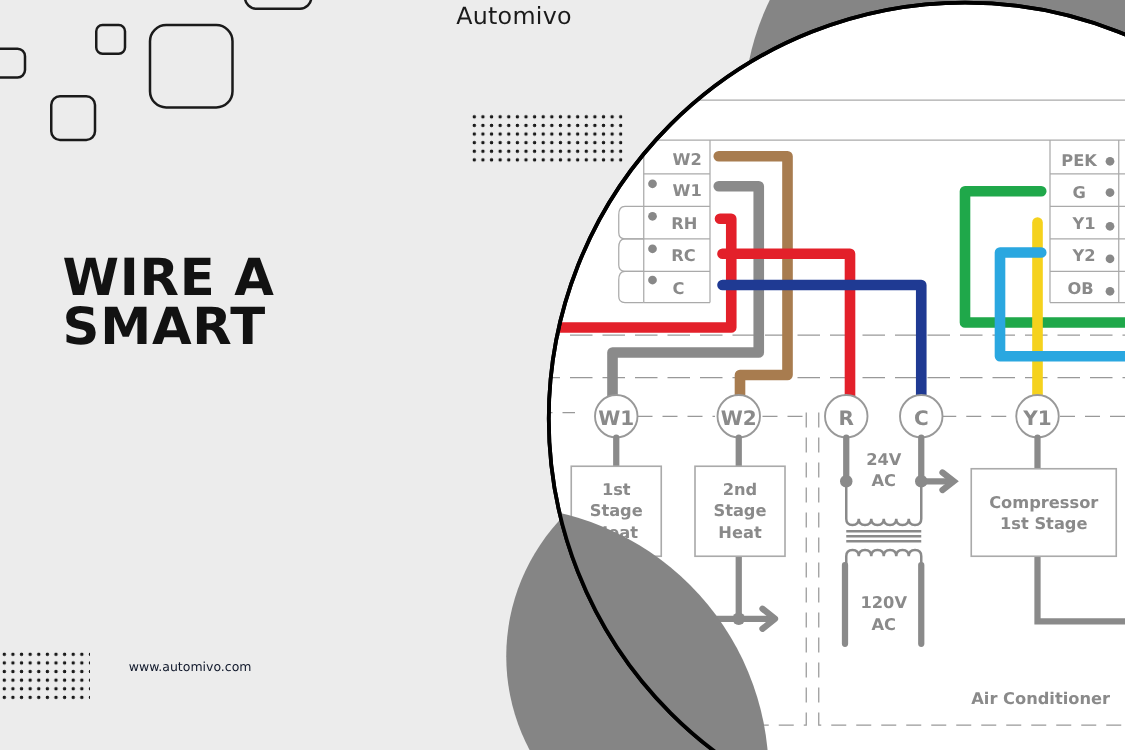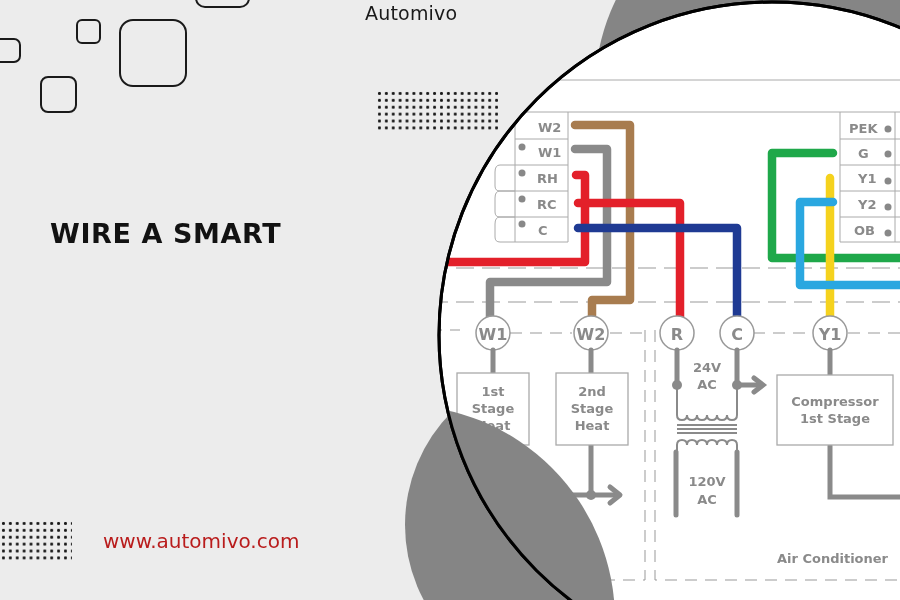--- a/index.html
+++ b/index.html
@@ -1,21 +1,21 @@
 <!DOCTYPE html>
 <html><head>
 <meta charset="utf-8">
 <style>
   html, body { margin:0; padding:0; }
   body { width:900px; height:600px; overflow:hidden; background:#ececec; position:relative; font-family:"DejaVu Sans", sans-serif; }
   .abs { position:absolute; }
   .rsq { position:absolute; border:2.5px solid #1a1a1a; border-radius:10px; box-sizing:border-box; }
   .brand { left:365px; top:2px; font-size:19px; color:#1a1a1a; font-family:"DejaVu Sans", sans-serif; letter-spacing:0.2px; }
-  .title { left:50px; top:215px; width:340px; font-family:"DejaVu Sans", sans-serif; font-weight:bold; font-size:27px; line-height:38.5px; color:#121212; letter-spacing:0.6px; }
-  .url { left:103px; top:529px; font-size:20px; color:#b91c1c; font-family:"DejaVu Sans", sans-serif; }
+  .title { left:50px; top:203px; width:340px; font-family:"DejaVu Sans", sans-serif; font-weight:bold; font-size:41px; line-height:38.5px; color:#121212; letter-spacing:0.6px; }
+  .url { left:103px; top:529px; font-size:10px; color:#0f172a; font-family:"DejaVu Sans", sans-serif; }
   .dots { position:absolute; background-image: radial-gradient(circle, #1a1a1a 1.3px, transparent 1.6px); background-size:6.9px 6.9px; }
   svg { position:absolute; left:0; top:0; }
   .lbl { font-family:"DejaVu Sans", sans-serif; font-weight:bold; fill:#8a8a8a; }
 </style>
 </head>
 <body>
 
 <div class="rsq" style="left:-10px;top:38px;width:31px;height:25px;border-radius:7px;"></div>
 <div class="rsq" style="left:76px;top:19px;width:25px;height:25px;border-radius:6px;"></div>
 <div class="rsq" style="left:119px;top:19px;width:68px;height:68px;border-radius:14px;"></div>

